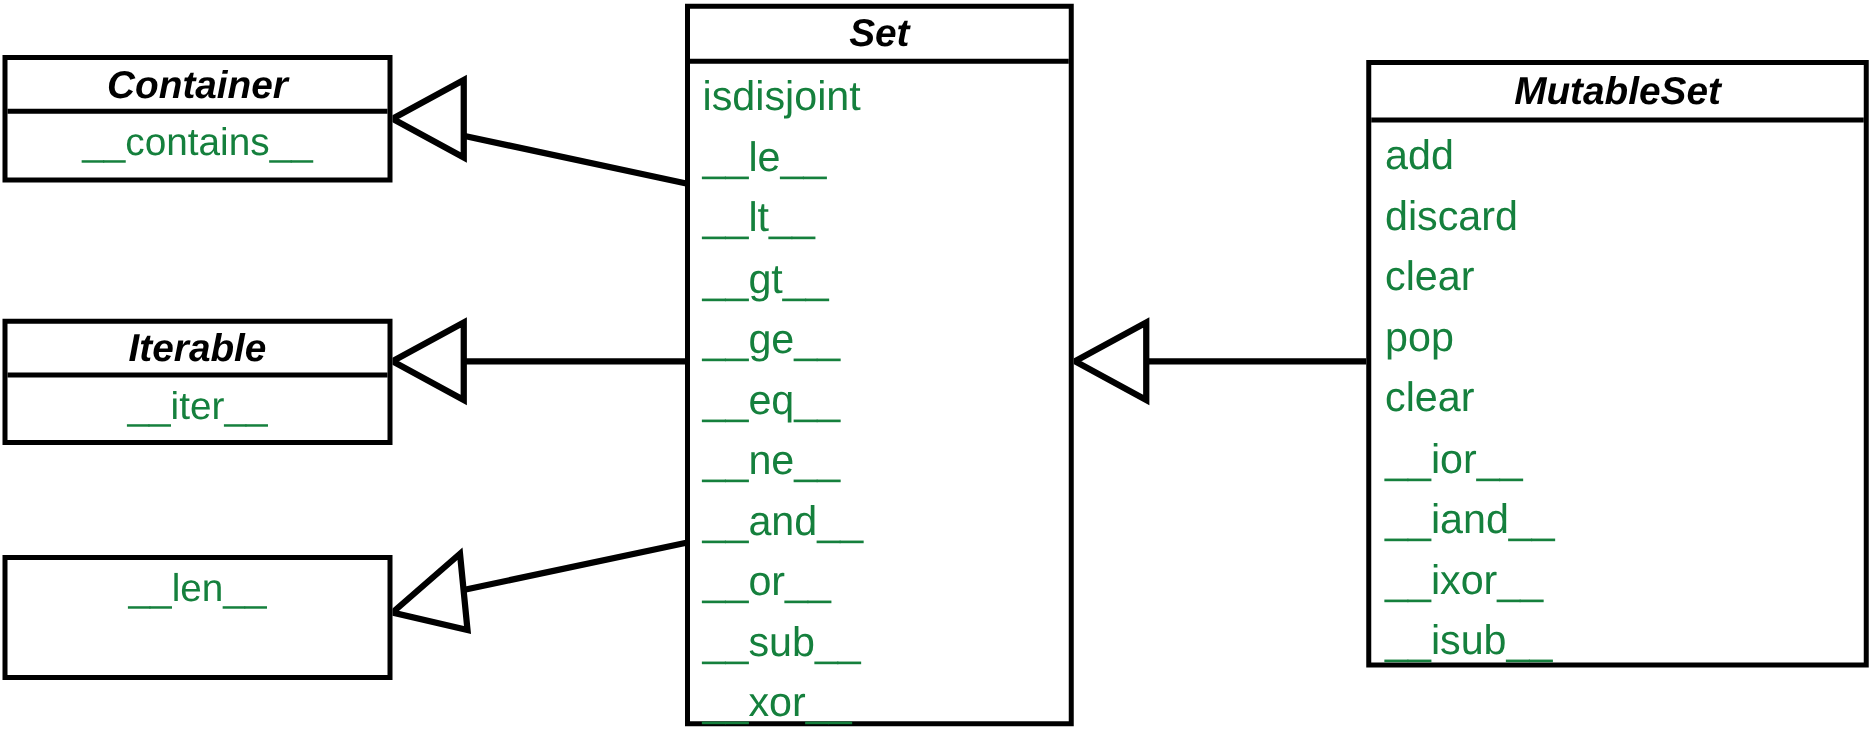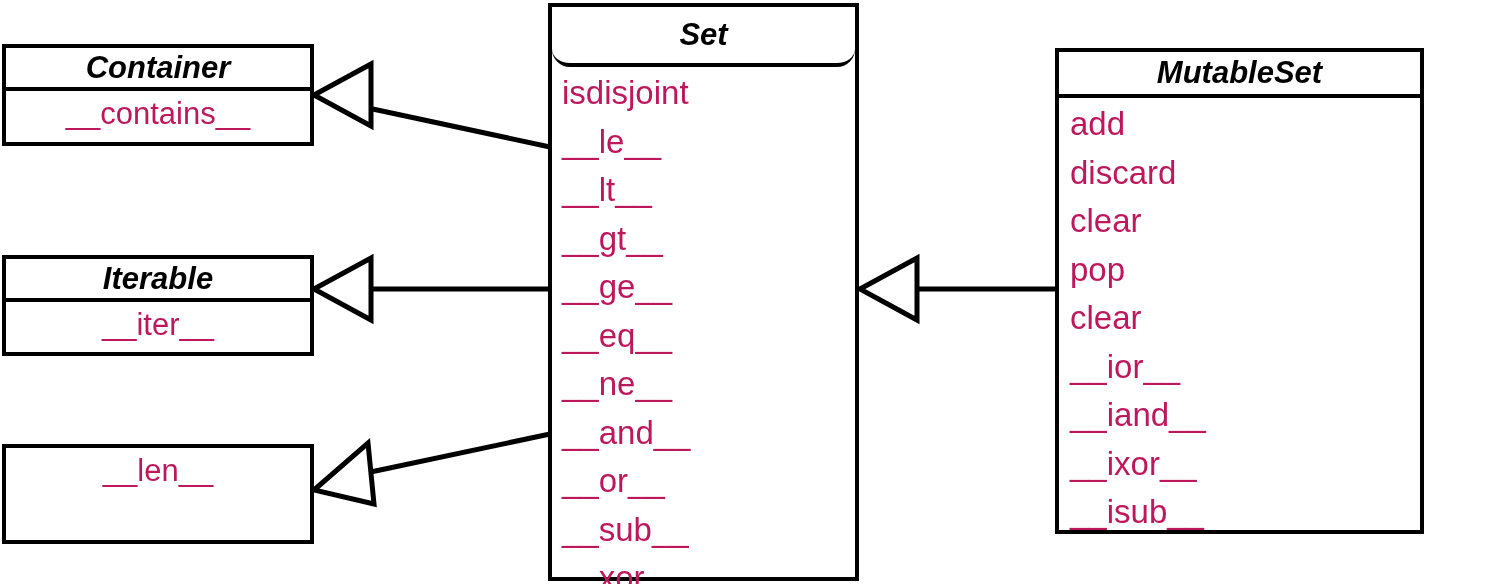--- a/index.html
+++ b/index.html
@@ -37,21 +37,21 @@
     align-items: center;
     justify-content: center;
   }
   .uml-members {
     box-sizing: border-box;
     overflow: hidden;
     color: #000000;
   }
   .uml-member {
     white-space: nowrap;
-    color: #be185d;
+    color: #15803d;
   }
   .uml-member.abstract { }
   .uml-member.concrete { font-style: normal; }
 
   
   #box-container { left: 2px;  top: 44px;  width: 312px; height: 102px; }
   #box-iterable  { left: 2px;  top: 243px; width: 312px; height: 101px; margin-top: 12px; }
   #box-sized     { left: 2px;  top: 444px; width: 312px; height: 100px; }
 
   #box-container .uml-name,
@@ -61,29 +61,29 @@
   #box-container .uml-members,
   #box-iterable  .uml-members,
   #box-sized     .uml-members {
     padding-top: 1px;
     text-align: center;
     font-size: 31px;
     line-height: 44px;
   }
 
   #box-set { left: 548px; top: 3px; width: 311px; height: 578px; }
-  #box-set .uml-name { height: 60px; font-size: 31px; border-radius: 18px; }
+  #box-set .uml-name { height: 44px; font-size: 31px; }
   #box-set .uml-members {
     padding: 2px 0 0 10px;
     font-size: 33px;
     line-height: 48.5px;
     text-align: left;
   }
 
-  #box-mutableset { left: 1055px; top: 48px; width: 369px; height: 486px; }
+  #box-mutableset { left: 1093px; top: 48px; width: 402px; height: 486px; }
   #box-mutableset .uml-name { height: 46px; font-size: 31px; }
   #box-mutableset .uml-members {
     padding: 2px 16px 0 11px;
     font-size: 33px;
     line-height: 48.5px;
     text-align: left;
   }
 
   
   #connectors {

